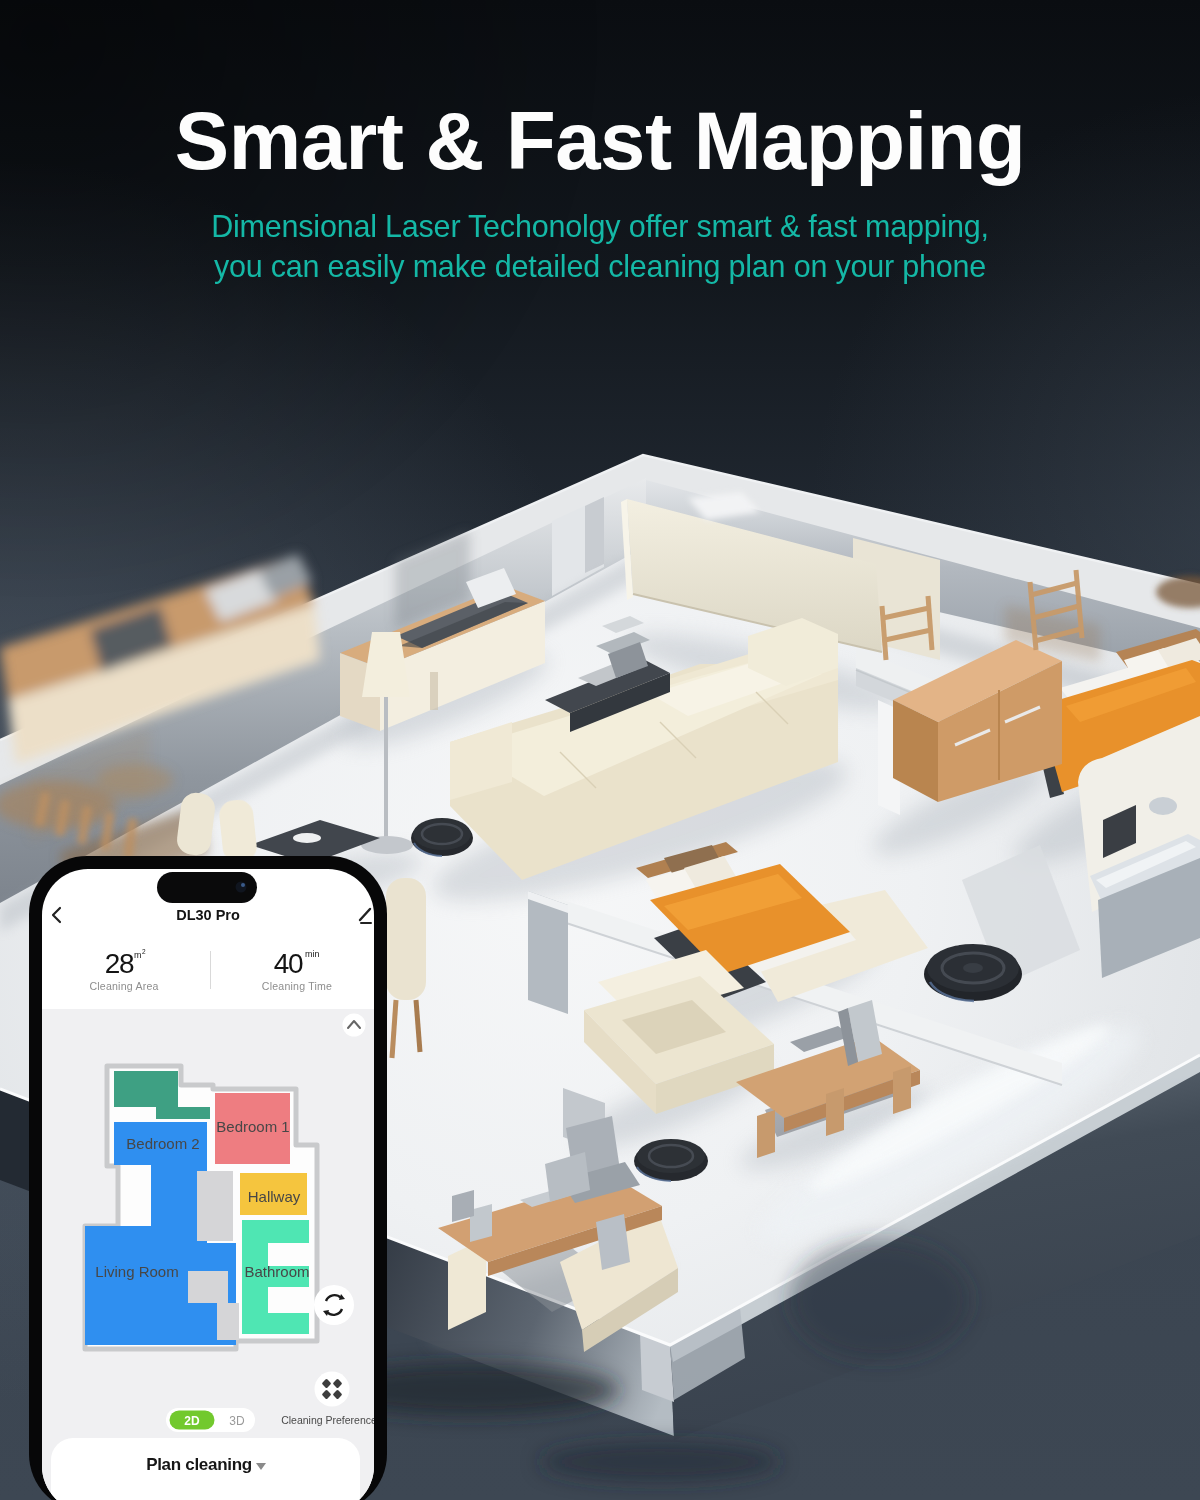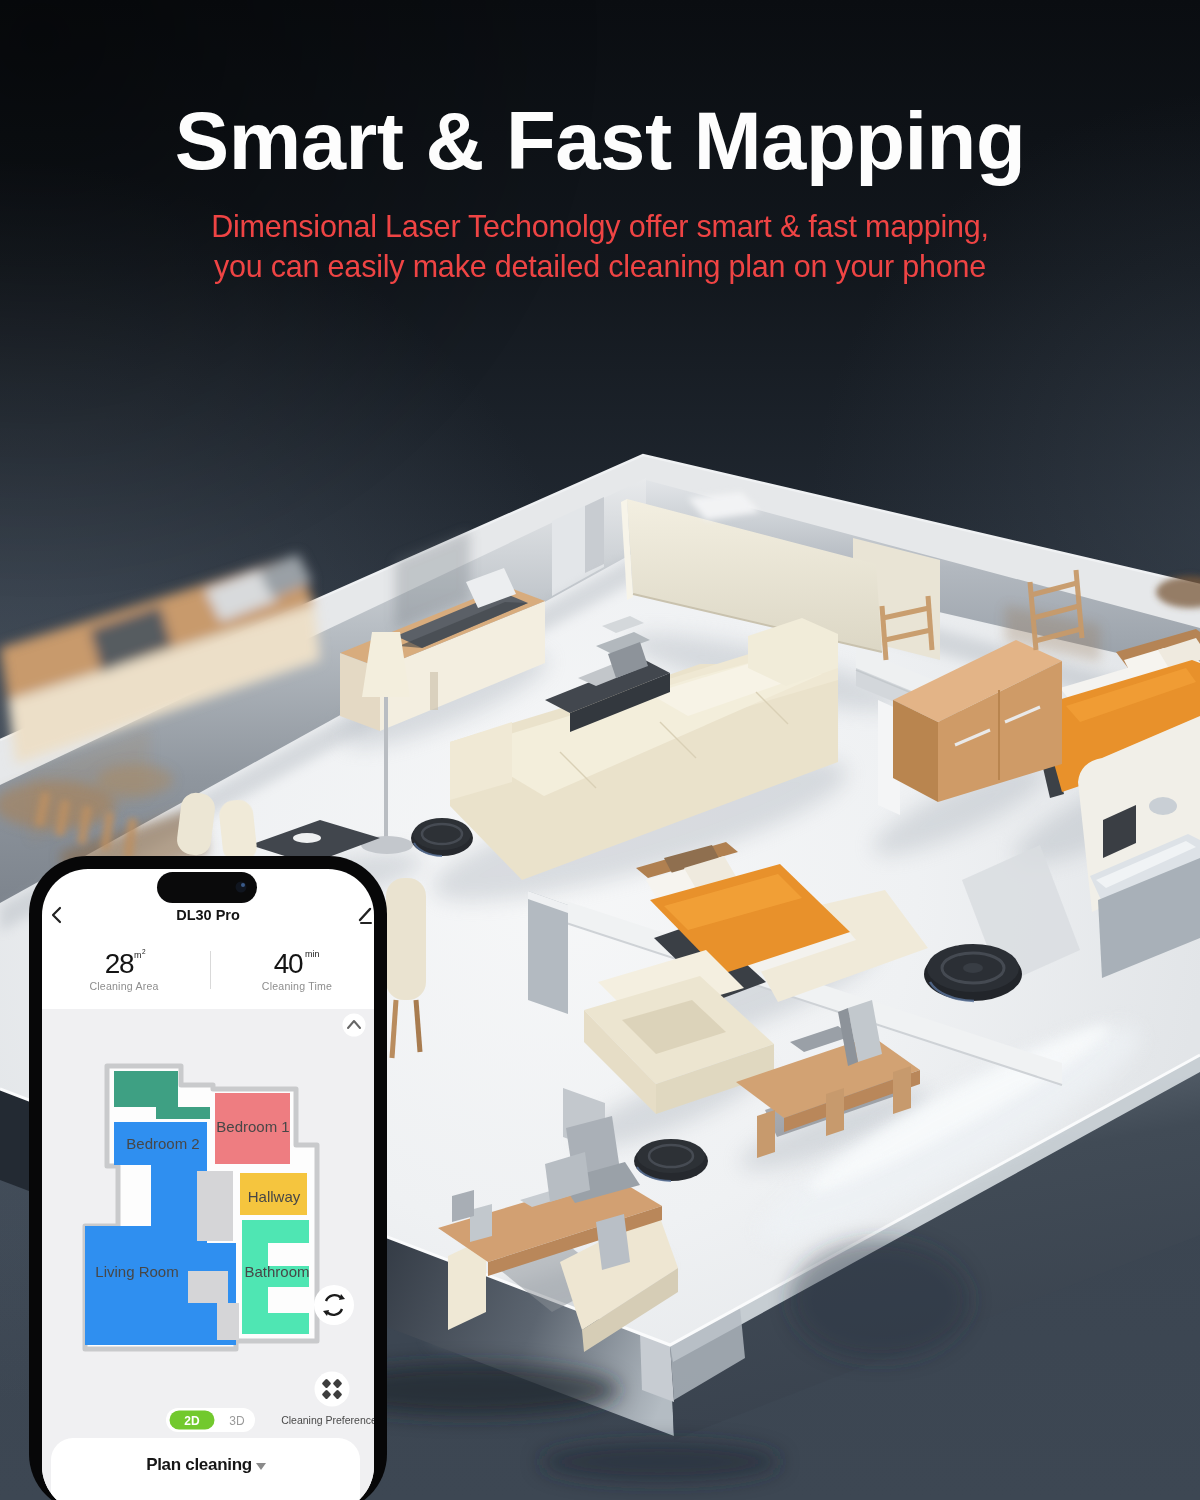--- a/index.html
+++ b/index.html
@@ -1,18 +1,18 @@
 <!DOCTYPE html>
 <html><head><meta charset="utf-8">
 <style>
 html,body{margin:0;padding:0;background:#0c0f14;}
 #stage{position:relative;width:1200px;height:1500px;overflow:hidden;font-family:"Liberation Sans",sans-serif;}
 #scene{position:absolute;left:0;top:0;}
 #title{position:absolute;left:0;top:94px;width:1200px;text-align:center;color:#fdfdfd;font-size:81.5px;font-weight:700;letter-spacing:-0.5px;}
-#sub{position:absolute;left:0;top:206px;width:1200px;text-align:center;color:#ef4444;font-size:30.5px;font-weight:400;line-height:40px;letter-spacing:-0.2px;}
+#sub{position:absolute;left:0;top:206px;width:1200px;text-align:center;color:#14b8a6;font-size:30.5px;font-weight:400;line-height:40px;letter-spacing:-0.2px;}
 #phone{position:absolute;left:29px;top:856px;width:358px;height:656px;border-radius:58px;background:#070708;}
 #screen{position:absolute;left:13px;top:13px;width:332px;height:643px;border-radius:46px;background:#ffffff;overflow:hidden;}
 #screen svg{display:block;}
 </style></head>
 <body>
 <div id="stage">
 <svg id="scene" width="1200" height="1500" viewBox="0 0 1200 1500">
 <defs>
 <linearGradient id="bgG" x1="0" y1="0" x2="0" y2="1">
 <stop offset="0" stop-color="#0a0d11"></stop>

